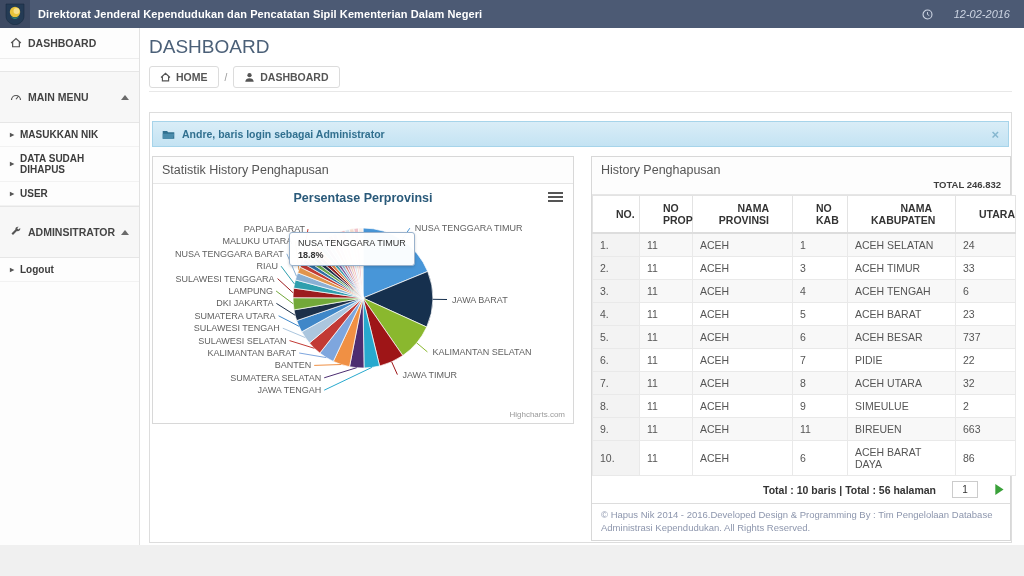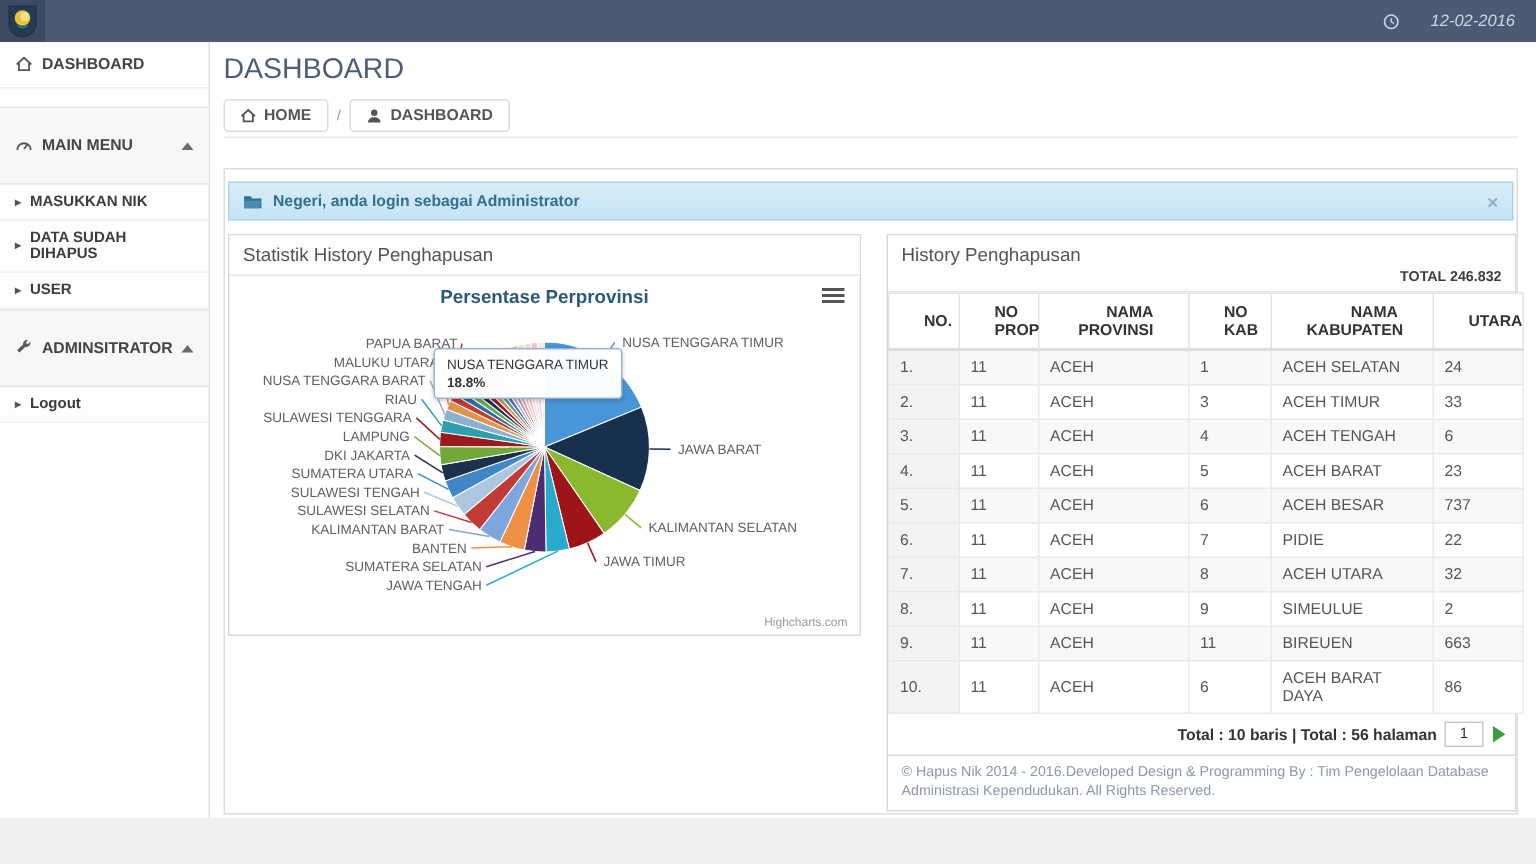--- a/index.html
+++ b/index.html
@@ -58,38 +58,39 @@
   .chart-tooltip { position:absolute; left:136px; top:48px; background:rgba(255,255,255,.97); border:1px solid #9ab2cc; border-radius:3px; padding:5px 8px; font-size:9px; color:#333; white-space:nowrap; box-shadow:0 1px 3px rgba(0,0,0,.18); z-index:5; }
   .chart-tooltip .tt-val { font-weight:bold; margin-top:2px; }
   .credit { position:absolute; right:8px; bottom:5px; font-size:8px; color:#9a9a9a; }
 
   
   .grid { width:100%; border-collapse:collapse; table-layout:fixed; font-size:10.5px; color:#555; }
   .grid th { text-align:right; font-weight:bold; color:#333; padding:6px 23px; border:1px solid #e3e3e3; border-bottom:2px solid #dddddd; background:#fff; }
   .grid td { padding:5px 7px; border:1px solid #e9e9e9; background:#fff; }
   .grid tbody tr:nth-child(odd) td { background:#f8f8f8; }
   .grid td:first-child { background:#f3f3f3 !important; }
-  .pager { display:flex; justify-content:flex-end; align-items:center; gap:5px; padding:5px 6px 0 0; font-size:10.5px; font-weight:bold; color:#333; }
+  .pager { display:flex; justify-content:flex-end; align-items:center; gap:16px; padding:5px 6px 0 0; font-size:10.5px; font-weight:bold; color:#333; }
   .pager input { width:26px; height:17px; border:1px solid #cccccc; text-align:center; font-size:10px; color:#333; }
   .panel-footer { position:absolute; left:0; right:0; bottom:0; border-top:1px solid #ddd; background:#fff; padding:5px 9px; font-size:9.5px; color:#8d96ad; line-height:1.35; }
 </style>
 </head>
 <body>
 
 <div class="app">
 
   <header class="navbar">
     <div class="logo">
       <svg width="20" height="22" viewBox="0 0 20 22">
         <path d="M1 1h18v12c0 5-4 8-9 9-5-1-9-4-9-9z" fill="#243b55" stroke="#15263a" stroke-width="0.5"></path>
         <circle cx="10" cy="9" r="5.2" fill="#e8c33a"></circle>
         <path d="M5.5 12.5c1.5 3 7.5 3 9 0-1.5 4.5-7.5 4.5-9 0z" fill="#2e8b74"></path>
         <circle cx="11.5" cy="8" r="3" fill="#f6e08a"></circle>
       </svg>
     </div>
+    <span class="brand">Direktorat Jenderal Kependudukan dan Pencatatan Sipil Kementerian Dalam Negeri</span>
     <div class="nav-right">
       <svg width="11" height="11" viewBox="0 0 16 16">
         <circle cx="8" cy="8" r="6.5" fill="none" stroke="#cdd5e3" stroke-width="1.6"></circle>
         <path d="M8 4.5V8l2.6 1.6" fill="none" stroke="#cdd5e3" stroke-width="1.4"></path>
       </svg>
       <span class="date">12-02-2016</span>
     </div>
   </header>
 
   <aside class="sidebar">
@@ -154,21 +155,21 @@
 
     <div class="rule"></div>
 
     <div class="container-box">
 
       <div class="alert">
         <svg width="13" height="11" viewBox="0 0 18 14">
           <path d="M1 2h6l1.5 2H17v9H1z" fill="#31708f"></path>
           <path d="M1 6h16l-2 7H1z" fill="#4a8cab"></path>
         </svg>
-        <span>Negeri, anda login sebagai Administrator</span>
+        <span>Andre, baris login sebagai Administrator</span>
         <span class="close">×</span>
       </div>
 
       <section class="panel panel-left">
         <div class="panel-head">
           <span>Statistik History Penghapusan</span>
         </div>
         <div class="chart-body">
           <div class="chart-title">Persentase Perprovinsi</div>
           <div class="hamburger">

